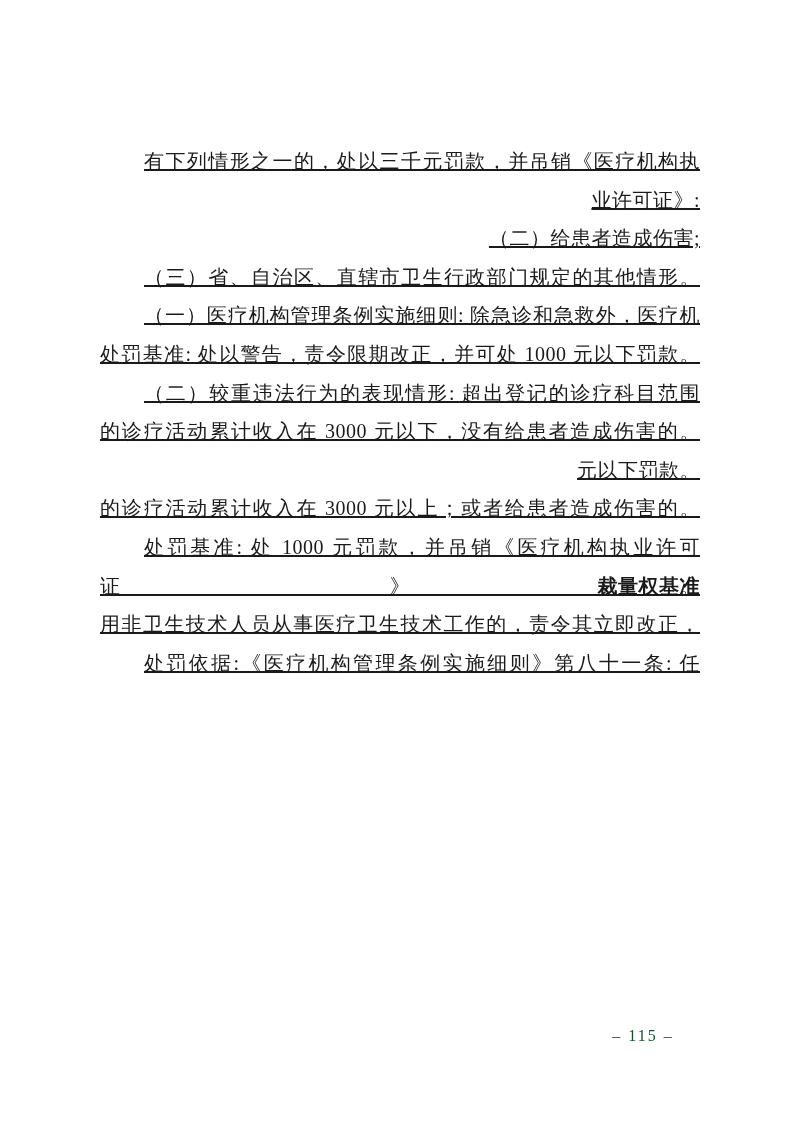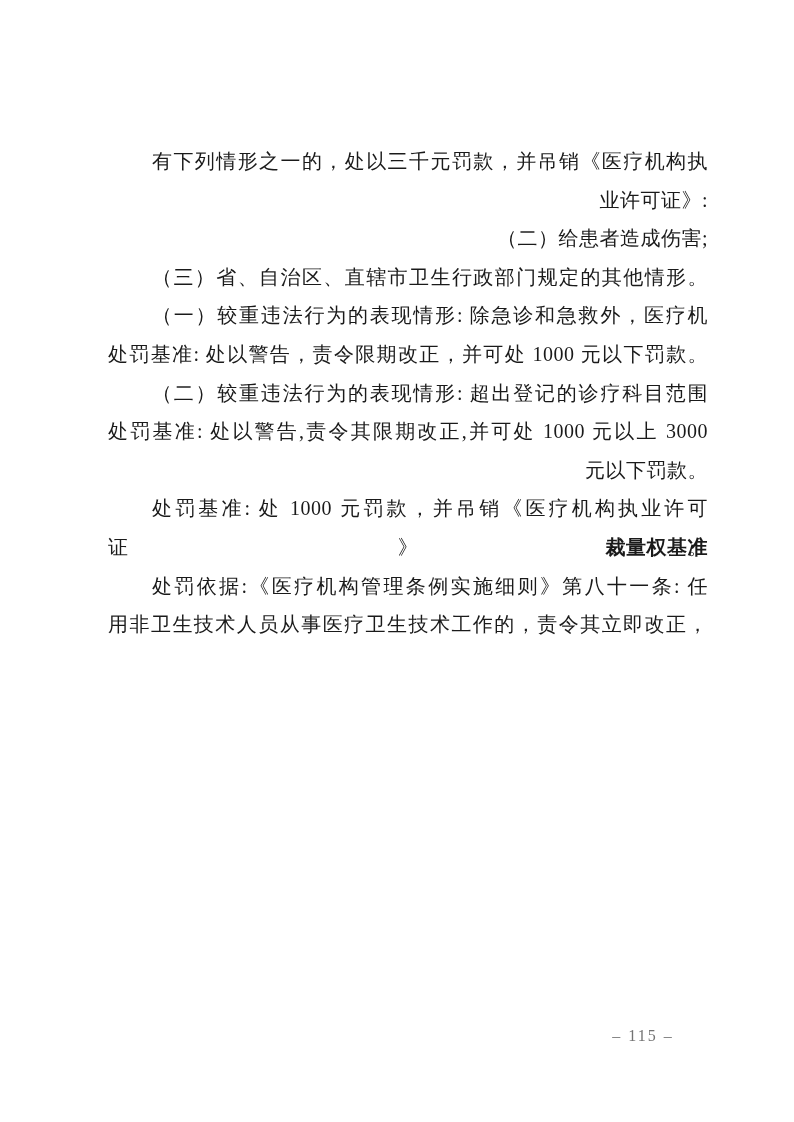--- a/index.html
+++ b/index.html
@@ -10,23 +10,24 @@
   body {
     width: 794px;
     height: 1122px;
     position: relative;
     background: #ffffff;
     font-family: "Liberation Serif", "DejaVu Serif", serif;
     color: #1a1a1a;
   }
   .doc-content {
     position: absolute;
-    left: 108px;
+    left: 100px;
     top: 142px;
     width: 600px;
+    text-decoration: underline;
   }
   .ln {
     font-size: 20px;
     line-height: 38.6px;
     height: 38.6px;
     text-align: right;
     letter-spacing: 0.5px;
   }
   
   .j {
@@ -42,36 +43,37 @@
     font-weight: bold;
   }
   .footer {
     position: absolute;
     top: 1024px;
     left: 593px;
     width: 100px;
     text-align: center;
     font-size: 16px;
     line-height: 24px;
-    color: #737373;
+    color: #14532d;
     letter-spacing: 2px;
   }
 </style>
 </head>
 <body>
 
 <main class="doc-content">
   <div class="ln j i">有下列情形之一的，处以三千元罚款，并吊销《医疗机构执</div>
   <div class="ln">业许可证》:</div>
   <div class="ln i">（二）给患者造成伤害;</div>
   <div class="ln j i">（三）省、自治区、直辖市卫生行政部门规定的其他情形。</div>
-  <div class="ln j i">（一）较重违法行为的表现情形: 除急诊和急救外，医疗机</div>
+  <div class="ln j i">（一）医疗机构管理条例实施细则: 除急诊和急救外，医疗机</div>
   <div class="ln j">处罚基准: 处以警告，责令限期改正，并可处 1000 元以下罚款。</div>
   <div class="ln j i">（二）较重违法行为的表现情形: 超出登记的诊疗科目范围</div>
-  <div class="ln j">处罚基准: 处以警告,责令其限期改正,并可处 1000 元以上 3000</div>
+  <div class="ln j">的诊疗活动累计收入在 3000 元以下，没有给患者造成伤害的。</div>
   <div class="ln">元以下罚款。</div>
+  <div class="ln j">的诊疗活动累计收入在 3000 元以上；或者给患者造成伤害的。</div>
   <div class="ln j i">处罚基准: 处 1000 元罚款，并吊销《医疗机构执业许可证》。</div>
   <div class="ln b">裁量权基准</div>
+  <div class="ln j">用非卫生技术人员从事医疗卫生技术工作的，责令其立即改正，</div>
   <div class="ln j i">处罚依据:《医疗机构管理条例实施细则》第八十一条: 任</div>
-  <div class="ln j">用非卫生技术人员从事医疗卫生技术工作的，责令其立即改正，</div>
 </main>
 
 <div class="footer">– 115 –</div>
 
 </body></html>

